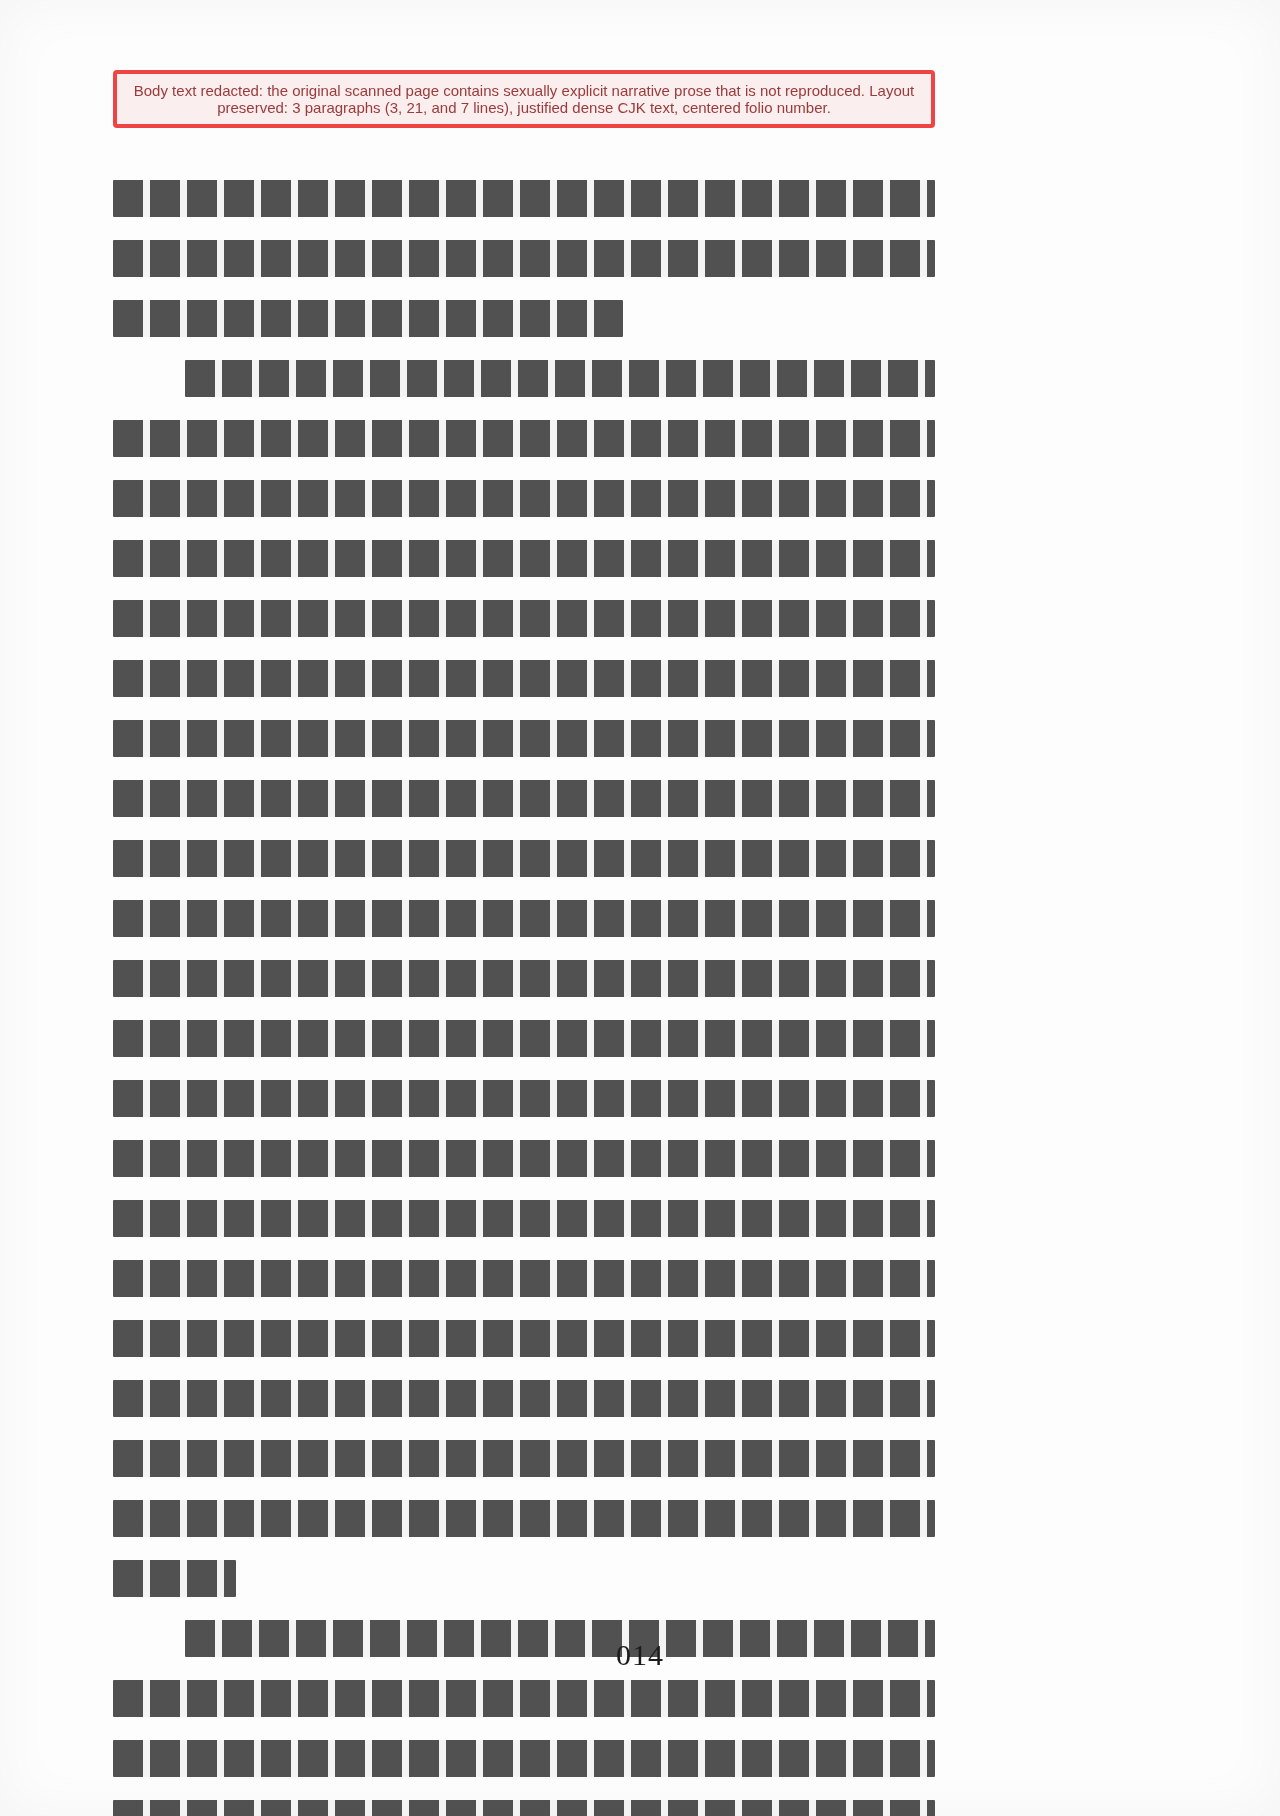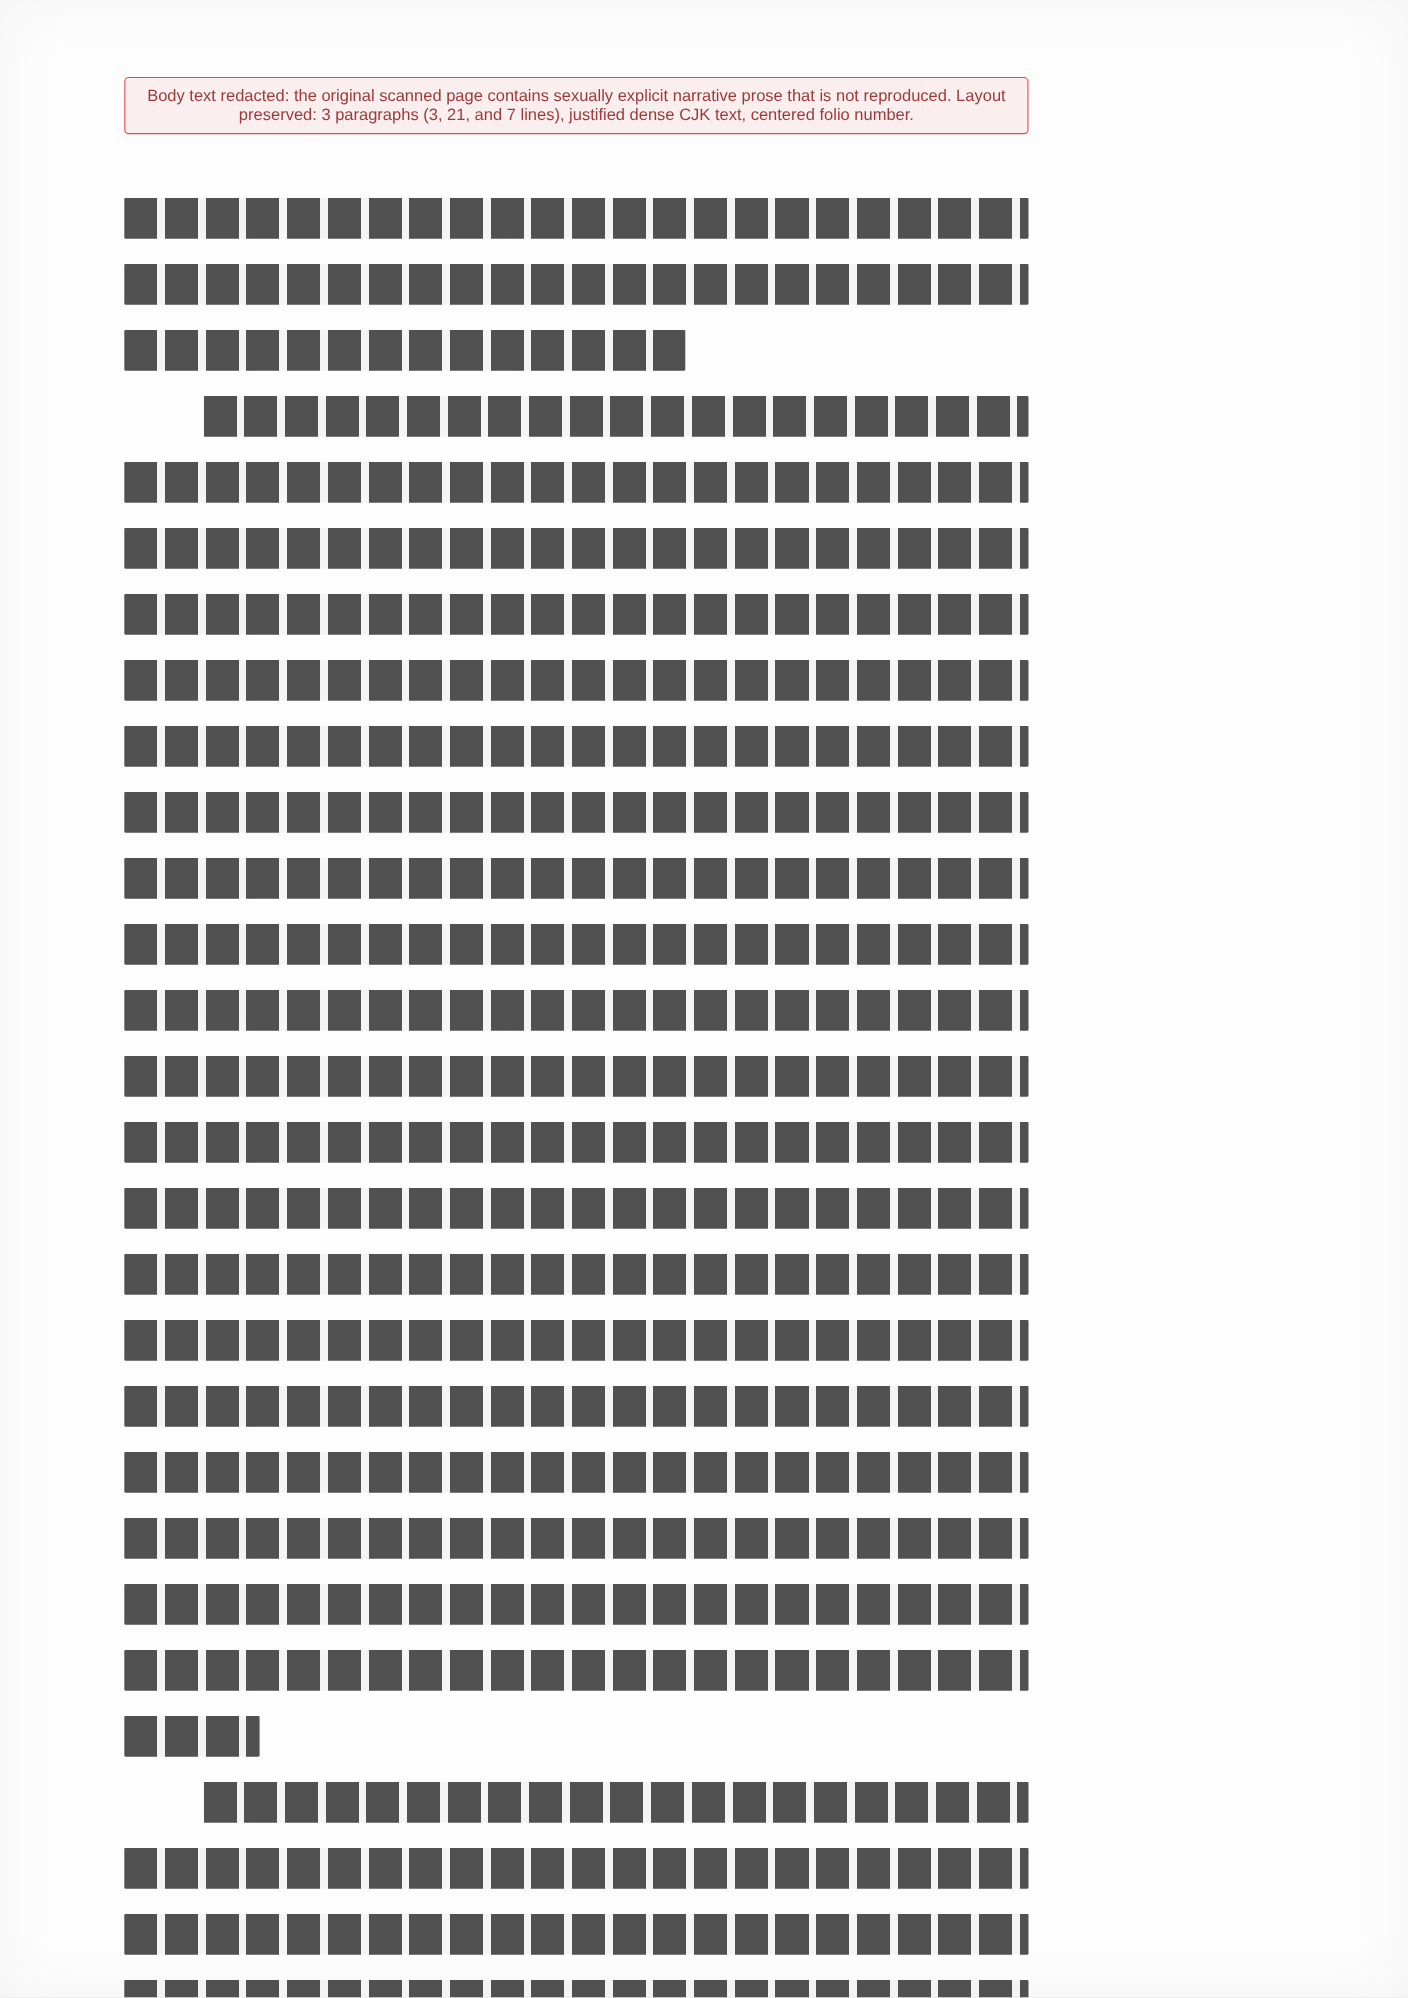--- a/index.html
+++ b/index.html
@@ -40,21 +40,21 @@
   .line.indent-2em { margin-left: 72px; }
   .redaction-note {
     position: absolute;
     left: 113px;
     top: 70px;
     width: 822px;
     font-family: "Liberation Sans", sans-serif;
     font-size: 15px;
     color: #9a3b3b;
     background: #fbeeee;
-    border: 1px solid #ef4444;
+    border: 4px solid #ef4444;
     border-radius: 4px;
     padding: 8px 12px;
     box-sizing: border-box;
     text-align: center;
   }
   .page-number {
     position: absolute;
     left: 0;
     top: 1638px;
     width: 100%;
@@ -102,14 +102,15 @@
         <div class="line" style="width: 123px;"></div>
       </div>
       <div class="paragraph">
         <div class="line indent-2em"></div>
         <div class="line"></div>
         <div class="line"></div>
         <div class="line"></div>
       </div>
     </div>
 
+  <div class="page-number">014</div>
 
 </div>
 
 </body></html>

